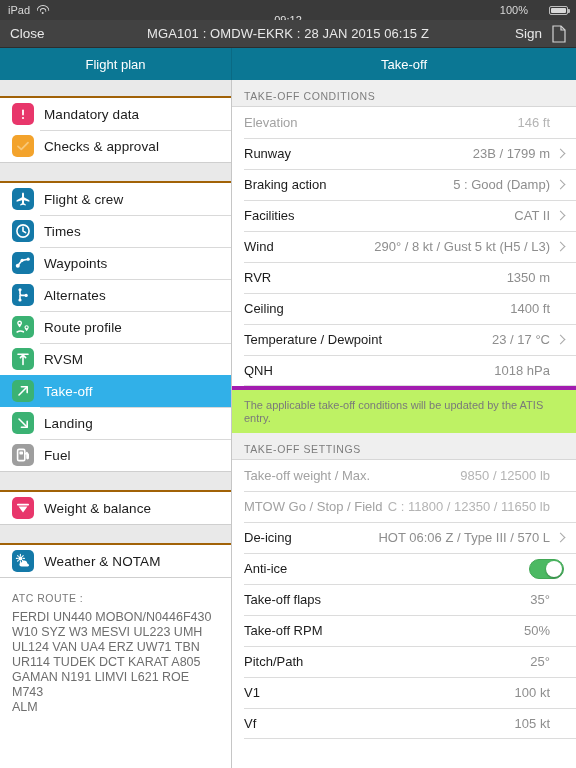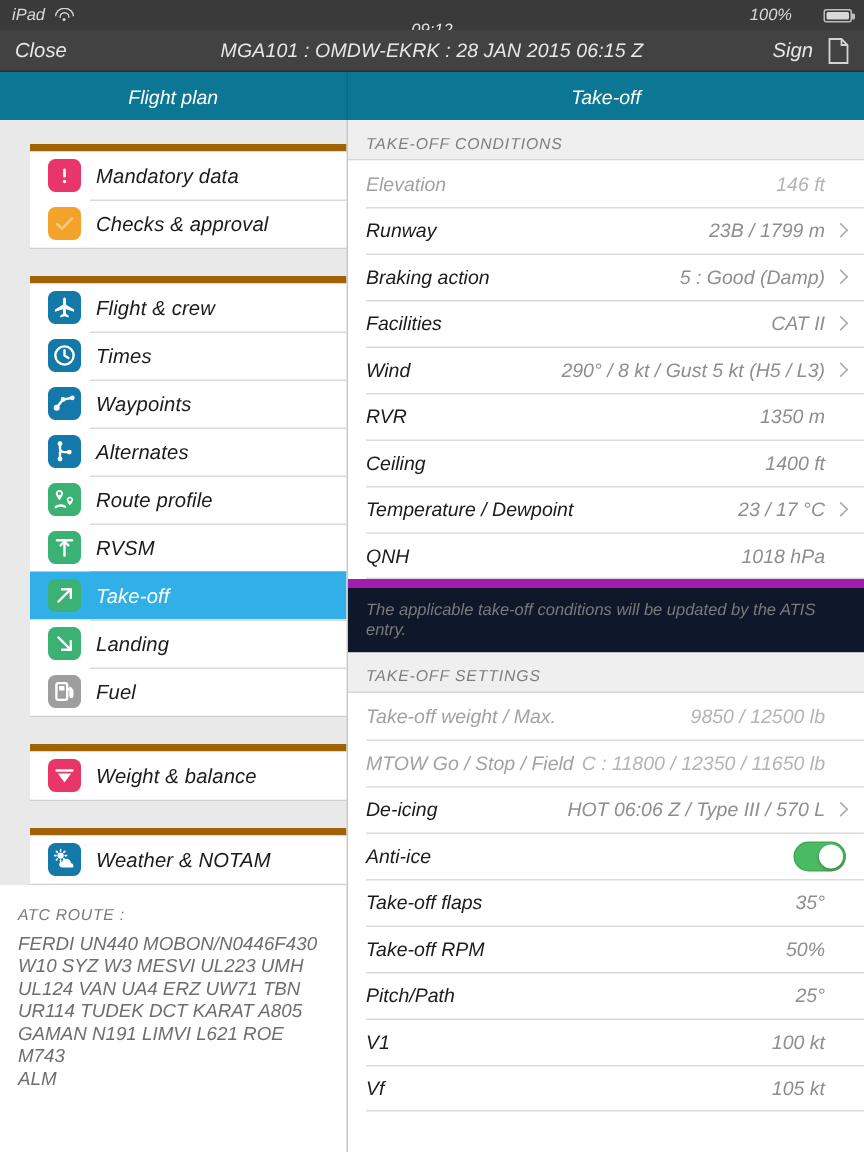--- a/index.html
+++ b/index.html
@@ -3,21 +3,21 @@
 <meta charset="utf-8">
 <style>
   * { margin:0; padding:0; box-sizing:border-box; }
   html,body { width:576px; height:768px; }
   body {
     font-family:"Liberation Sans","DejaVu Sans",sans-serif;
     background:#ffffff;
     overflow:hidden;
     -webkit-font-smoothing:antialiased;
   }
-  .screen { width:576px; height:768px; position:relative; display:flex; flex-direction:column;font-style:italic; }
+  .screen { width:576px; height:768px; position:relative; display:flex; flex-direction:column; }
 
   
   .statusbar {
     height:20px; background:#3a3a3a; color:#d8d8d8;
     display:flex; align-items:center; padding:0 8px;
     font-size:11px; flex:0 0 20px; position:relative;
   }
   .sb-left { display:flex; align-items:center; gap:6px; }
   .sb-center { position:absolute; left:0; right:0; text-align:center; font-size:11px; color:#e2e2e2; pointer-events:none;margin-top:20px; }
   .sb-right { margin-left:auto; display:flex; align-items:center; gap:21px; z-index:2; }
@@ -55,21 +55,21 @@
   
   .split { flex:1; display:flex; min-height:0; }
 
   
   .sidebar {
     width:232px; background:#e9e9e9; border-right:1px solid #c6c6c6;
     overflow:hidden; display:flex; flex-direction:column;
   }
   .grp-gap { height:16px; background:#e9e9e9; flex:0 0 16px; }
   .grp-gap.tall { height:18px; flex:0 0 18px; }
-  .grp { background:#ffffff; border-top:5px solid #a16207; border-bottom:1px solid #cfcfcf;margin-left:20px; }
+  .grp { background:#ffffff; border-top:2px solid #a16207; border-bottom:1px solid #cfcfcf; }
   .srow {
     height:32px; display:flex; align-items:center;
     padding-left:12px; background:#ffffff; position:relative;
   }
   .srow + .srow::before {
     content:""; position:absolute; left:40px; right:0; top:0; height:1px; background:#d9d9d9;
   }
   .srow.active { background:#31b0e8; }
   .srow.active::before { background:#31b0e8; }
   .srow.active .slabel { color:#ffffff; }
@@ -87,23 +87,23 @@
   .atc-b { font-size:12.5px; color:#6e6e6e; line-height:15px; white-space:pre-line; }
 
   
   .detail { flex:1; background:#ffffff; overflow:hidden; display:flex; flex-direction:column; }
   .sec-h {
     background:#efefef; color:#7d7d7d; font-size:10.5px; letter-spacing:.6px;
     padding:10px 12px 6px 12px; height:27px;
     border-bottom:1px solid #d7d7d7;
   }
   .note {
-    background:#0f172a; color:#7a7a7a; font-size:11px;
+    background:#bef264; color:#7a7a7a; font-size:11px;
     padding:9px 12px 8px 12px; line-height:13px;
-    border-top:6px solid #a21caf;
+    border-top:4px solid #a21caf;
   }
   .drow {
     height:31px; display:flex; align-items:center;
     padding:0 12px; position:relative; background:#ffffff;
   }
   .drow + .drow::before {
     content:""; position:absolute; left:12px; right:0; top:0; height:1px; background:#dcdcdc;
   }
   .drow:last-child::after {
     content:""; position:absolute; left:12px; right:0; bottom:0; height:1px; background:#dcdcdc;

